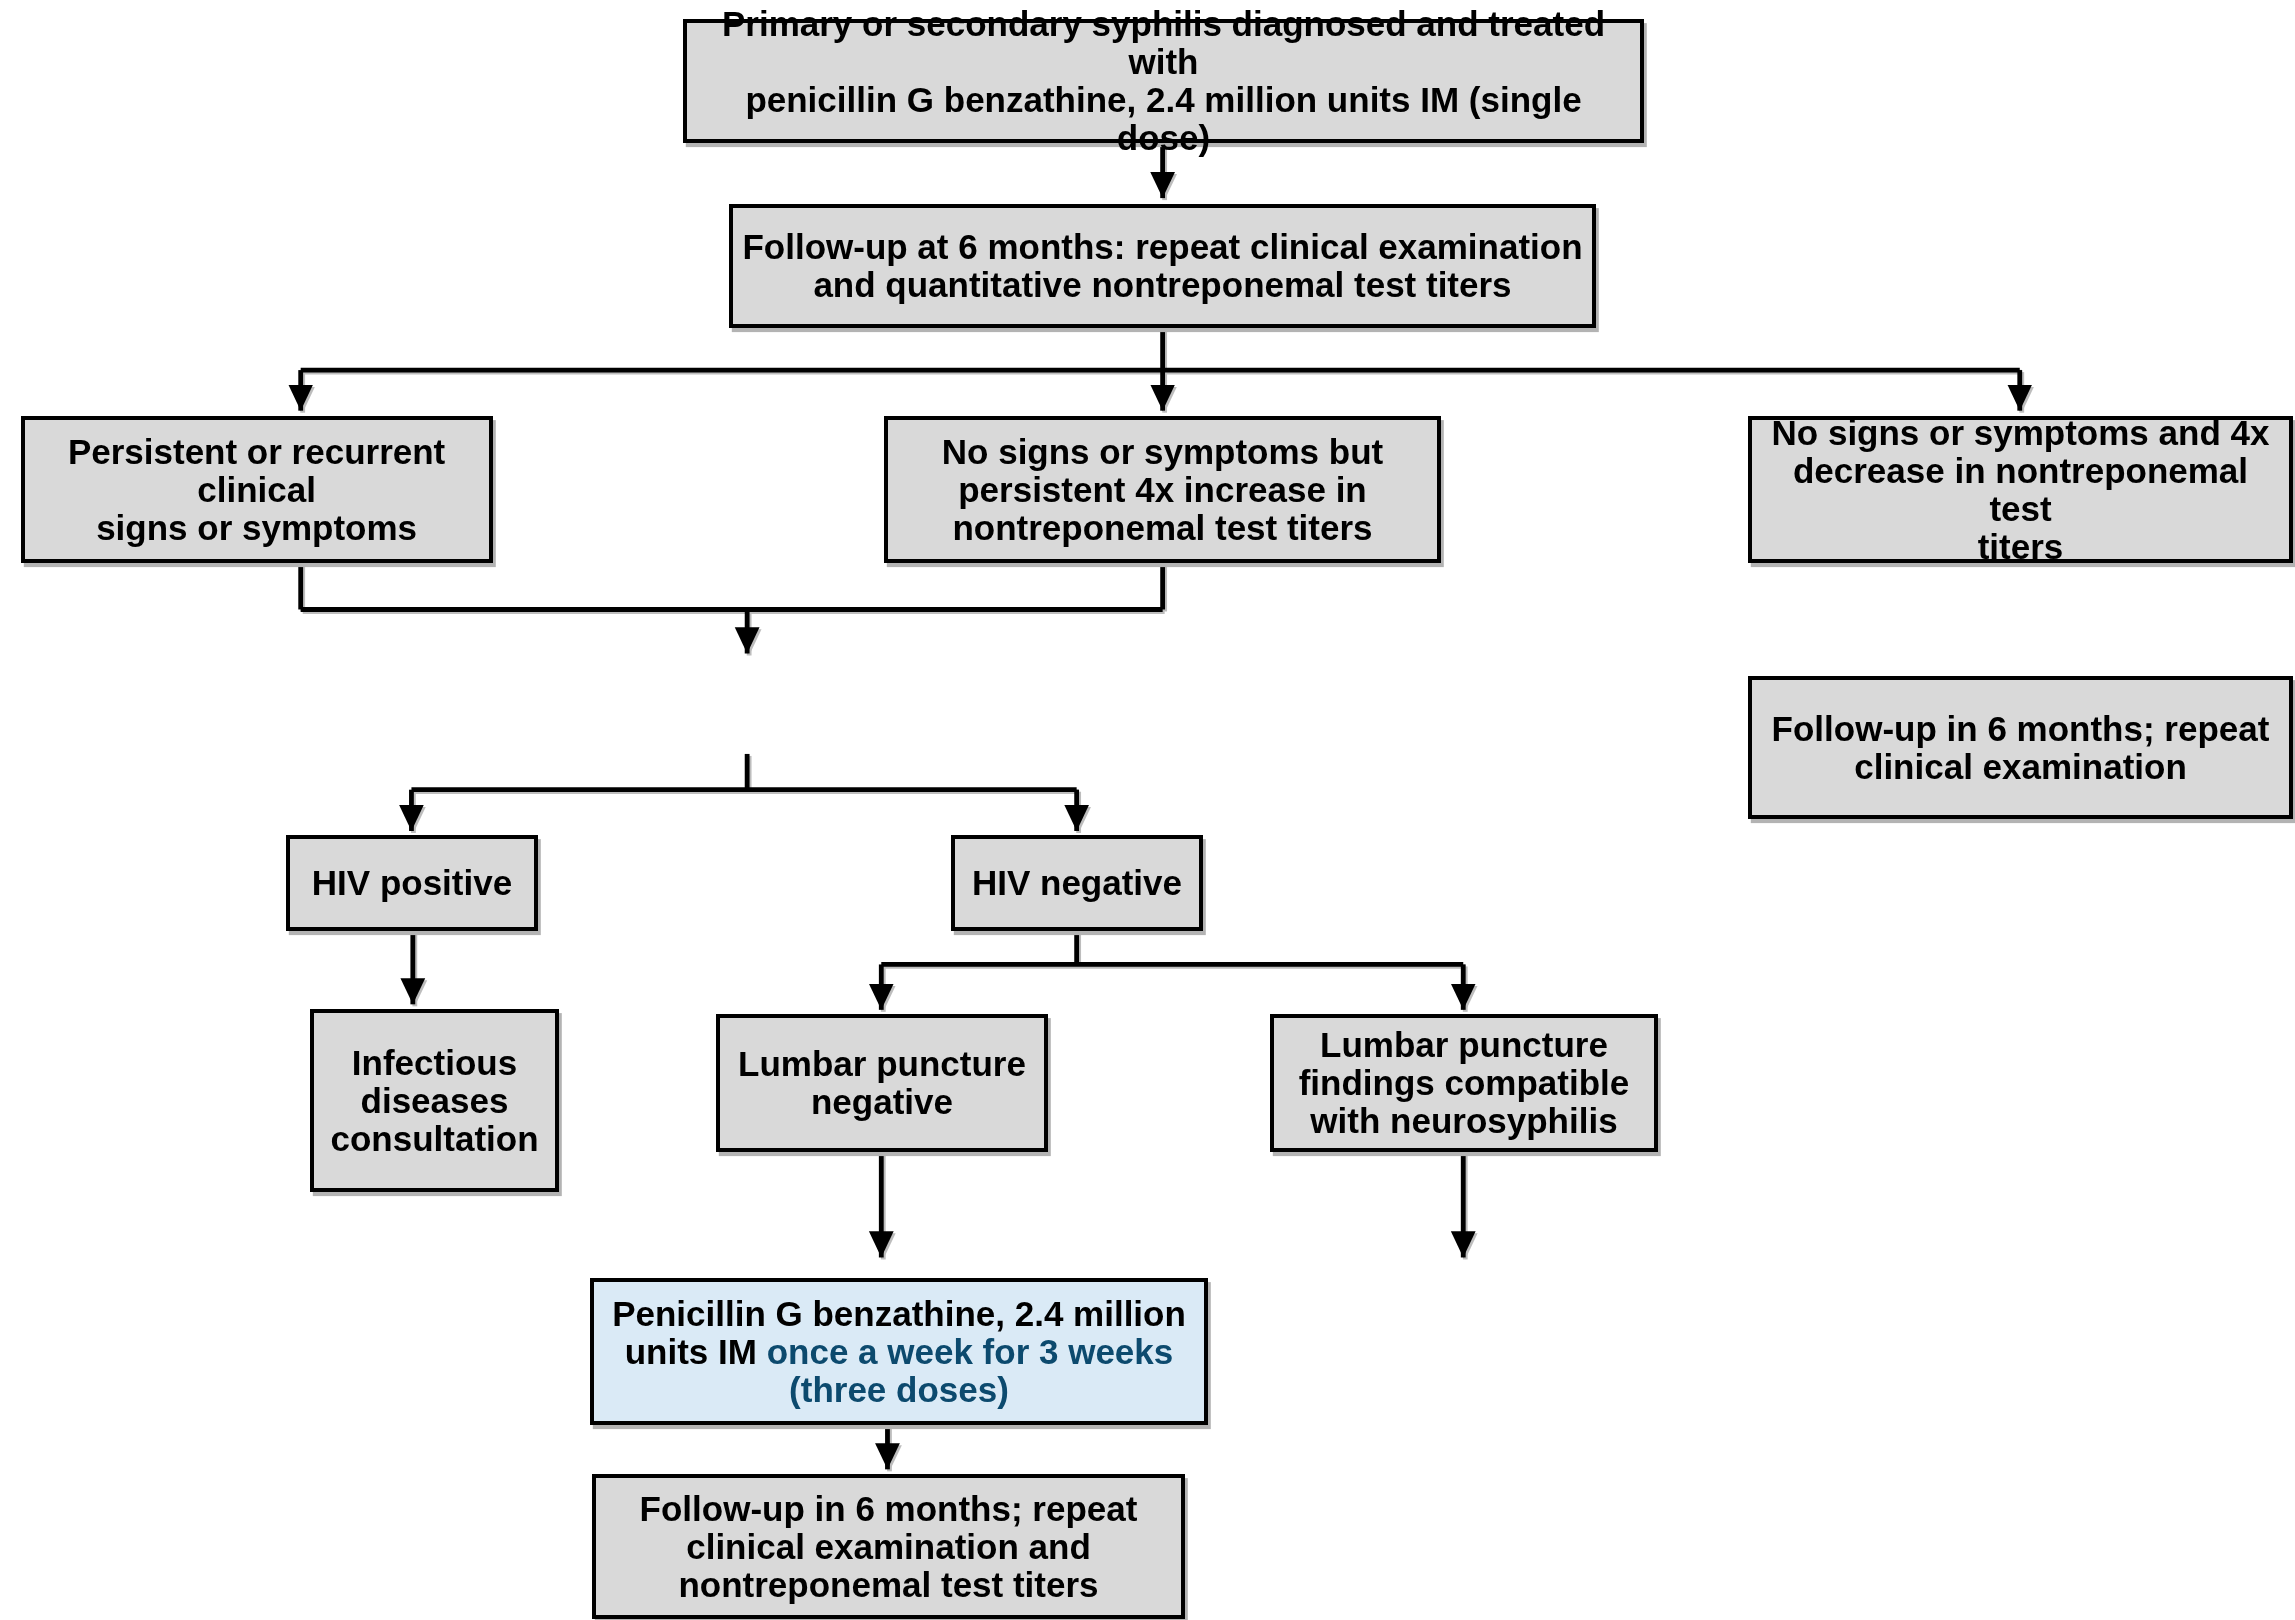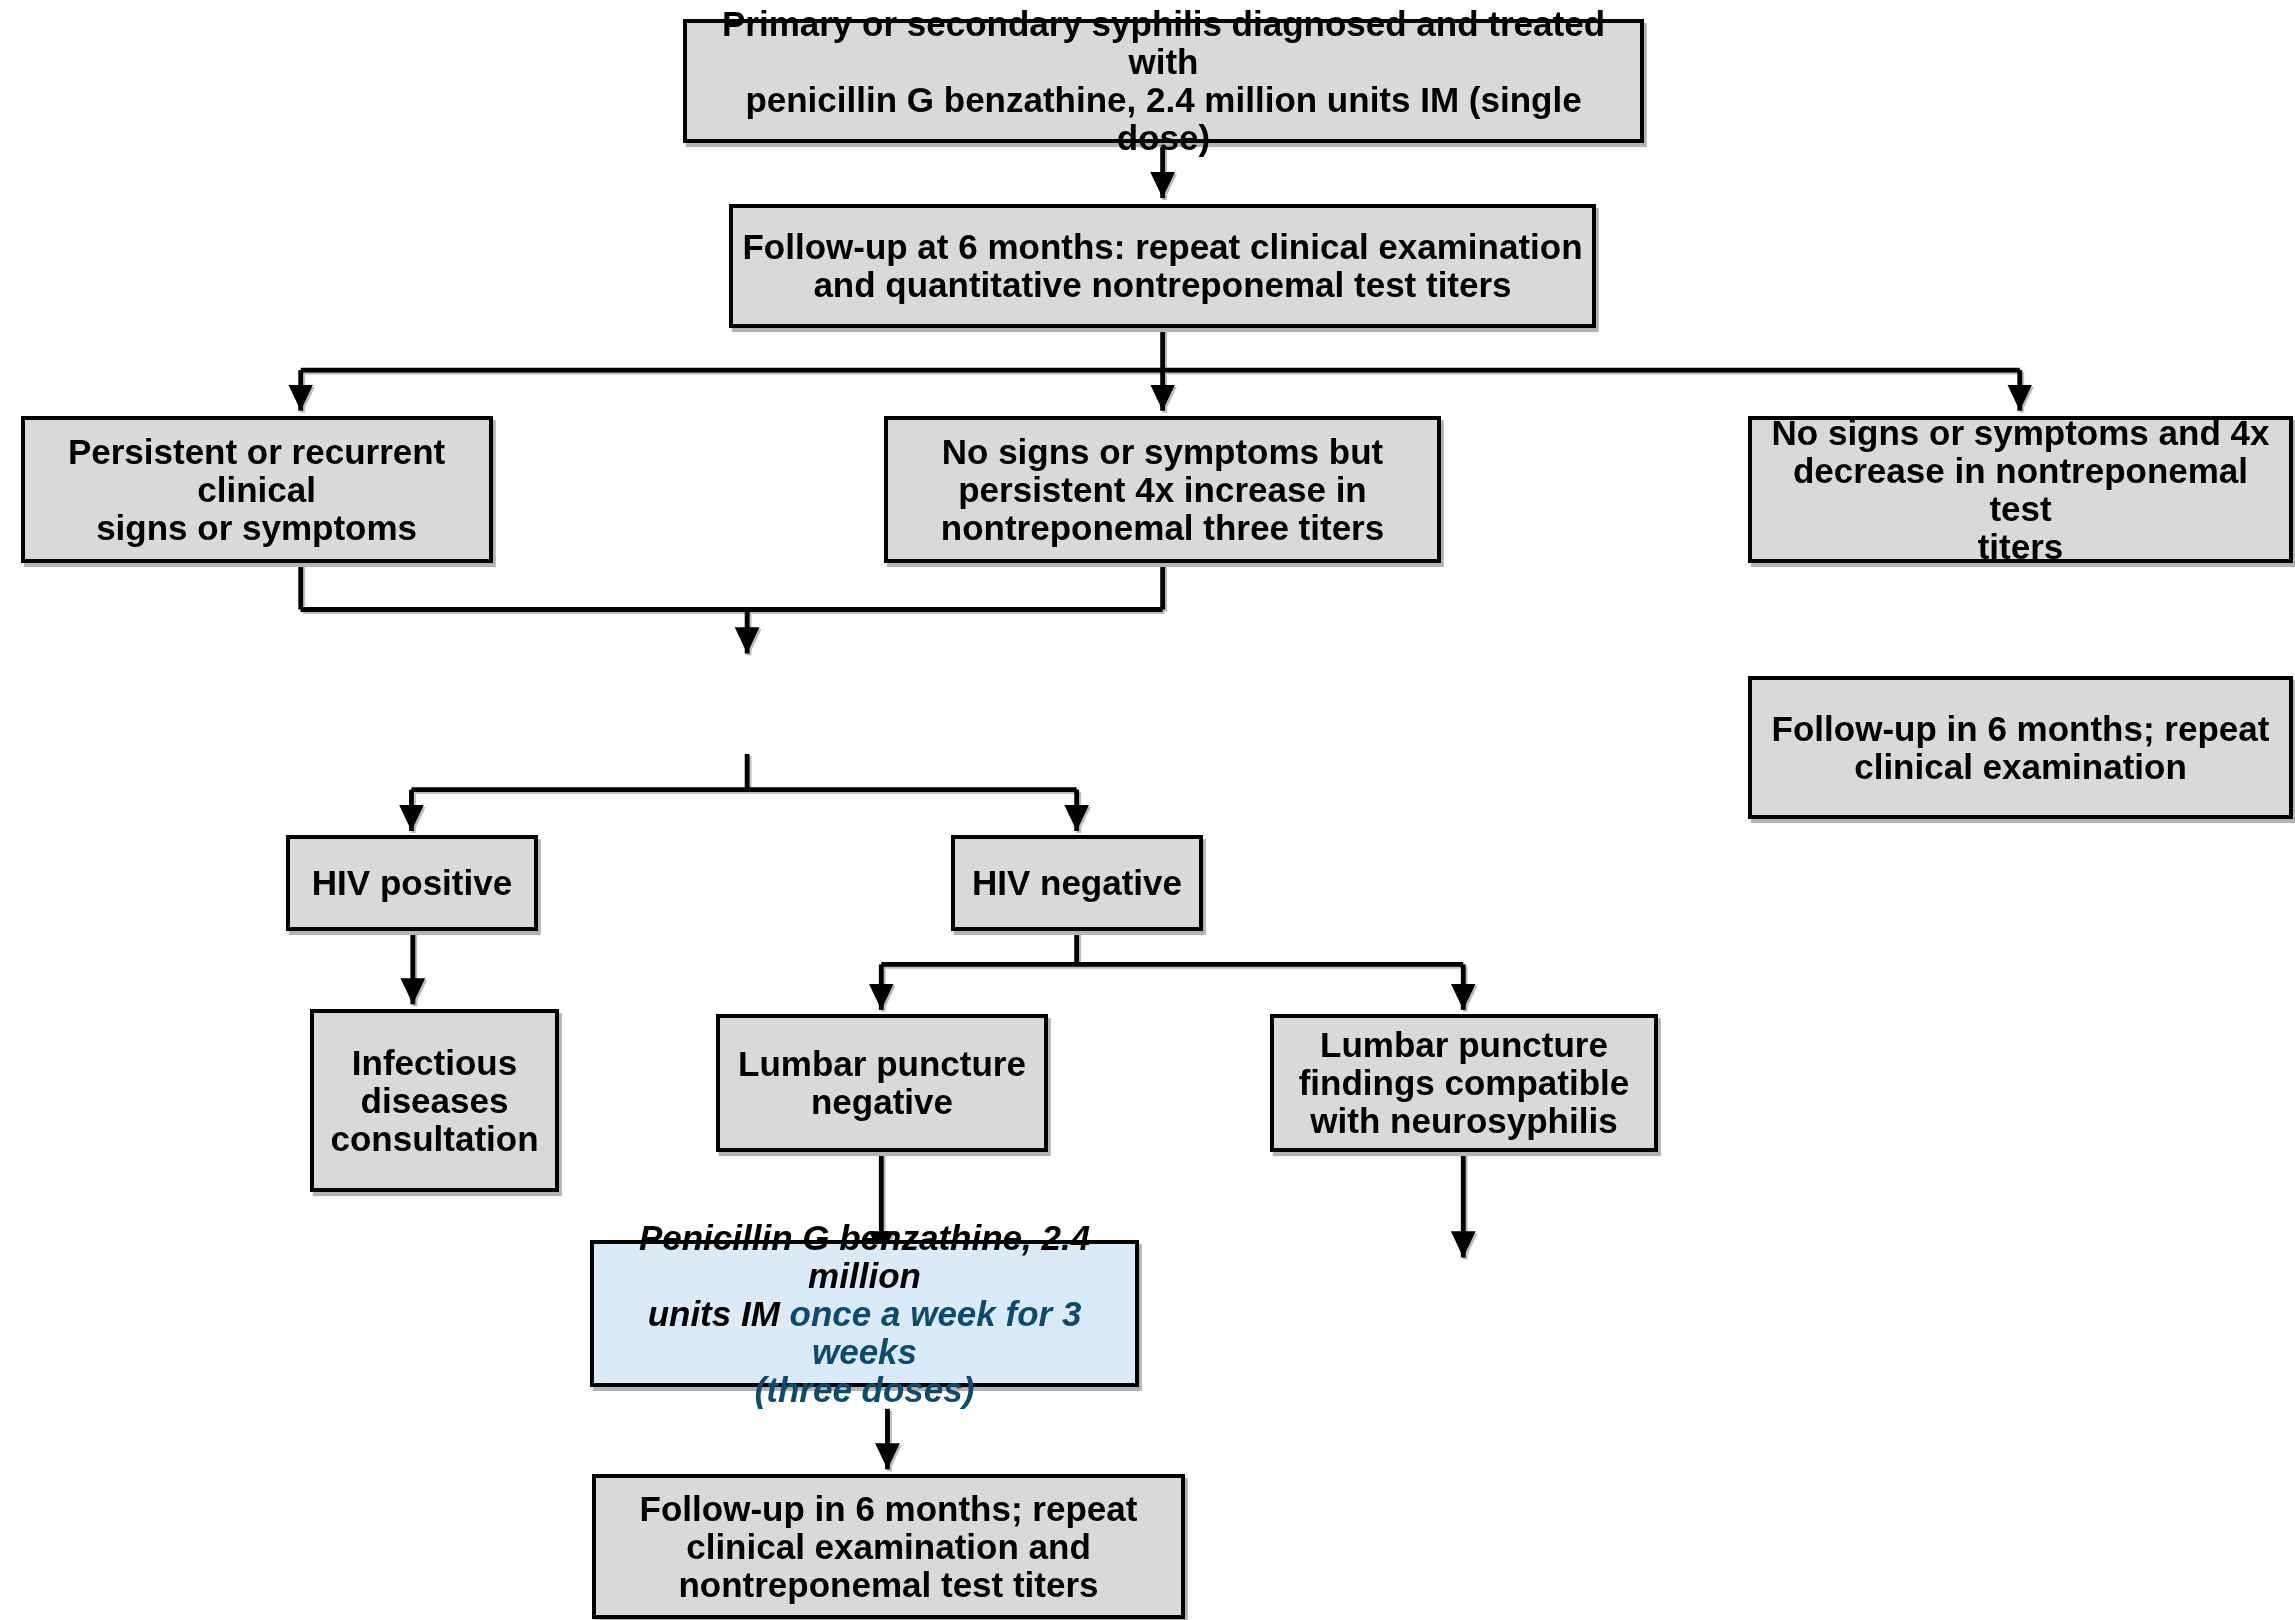--- a/index.html
+++ b/index.html
@@ -44,21 +44,21 @@
   #box-persistent     { left: 20.6px;   top: 416px;  width: 472px;  height: 147px; }
   #box-increase4x     { left: 884px; top: 416px;  width: 557px;  height: 147px; }
   #box-decrease4x     { left: 1748px; top: 416px;  width: 545px;  height: 147px; }
   #box-hiv-testing    { left: 468px;  top: 658px;  width: 559px;  height: 96px; }
   #box-followup-exam  { left: 1748px; top: 676px;  width: 545px;  height: 143px; }
   #box-hiv-positive   { left: 286px;  top: 835px; width: 252px;  height: 96px; }
   #box-hiv-negative   { left: 951px; top: 835px; width: 252px;  height: 96px; }
   #box-id-consult     { left: 289px;  top: 1009px; width: 249px;  height: 183px; margin-left: 21px; }
   #box-lp-negative    { left: 716px; top: 1014px; width: 332px;  height: 138px; }
   #box-lp-compatible  { left: 1270px; top: 1014px; width: 388px;  height: 138px; }
-  #box-penicillin     { left: 590px;  top: 1240px; width: 549px;  height: 147px; font-style: italic; }
+  #box-penicillin     { left: 590px;  top: 1278px; width: 618px;  height: 147px; }
   #box-treat-neuro    { left: 1274px; top: 1262px; width: 385px;  height: 147px; }
   #box-followup-final { left: 592px;  top: 1474px; width: 593px;  height: 145px; }
 </style>
 </head>
 <body>
 
 <div id="page">
 
   <svg id="connectors" viewBox="0 0 3336 2355" xmlns="http://www.w3.org/2000/svg">
     <defs>
@@ -104,21 +104,21 @@
 penicillin G benzathine, 2.4 million units IM (single dose)</div>
 
   <div class="node" id="box-followup6mo">Follow-up at 6 months: repeat clinical examination
 and quantitative nontreponemal test titers</div>
 
   <div class="node" id="box-persistent">Persistent or recurrent clinical
 signs or symptoms</div>
 
   <div class="node" id="box-increase4x">No signs or symptoms but
 persistent 4x increase in
-nontreponemal three titers</div>
+nontreponemal test titers</div>
 
   <div class="node" id="box-decrease4x">No signs or symptoms and 4x
 decrease in nontreponemal test
 titers</div>
 
 
   <div class="node" id="box-followup-exam">Follow-up in 6 months; repeat
 clinical examination</div>
 
   <div class="node" id="box-hiv-positive">HIV positive</div>

